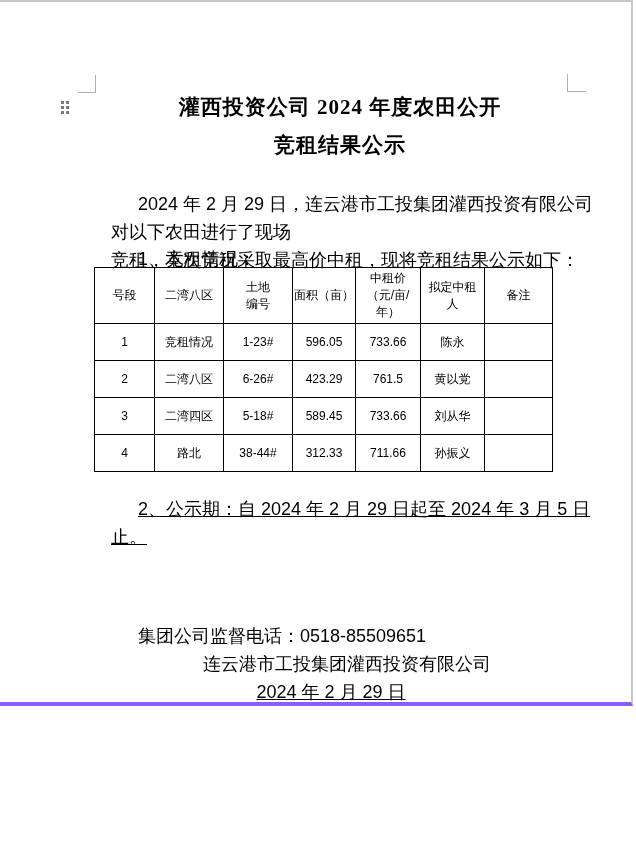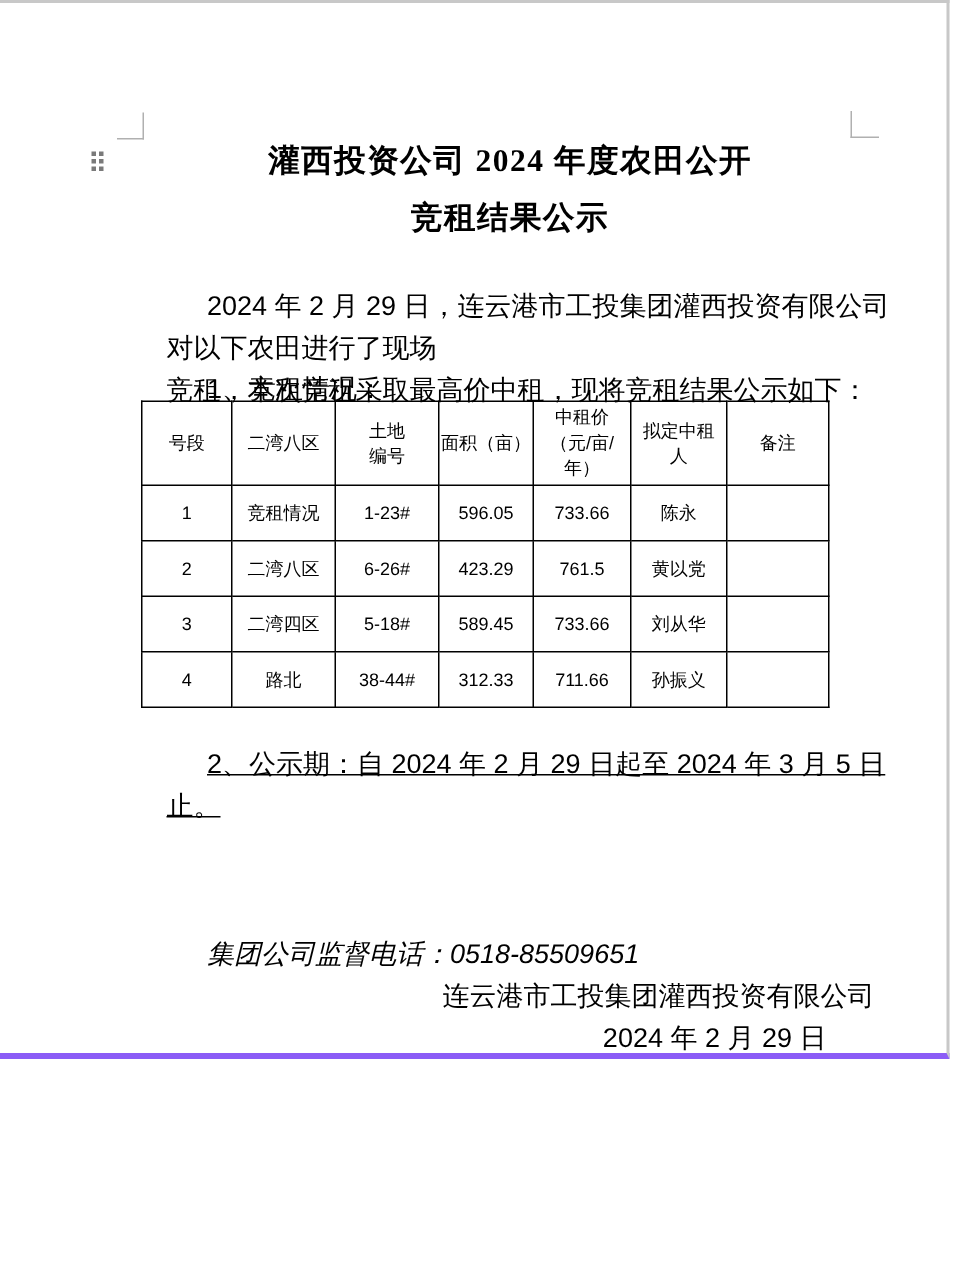--- a/index.html
+++ b/index.html
@@ -51,23 +51,23 @@
     position: absolute; left: 16px; width: 100%; margin: 0;
     font-size: 18px; line-height: 28px;
     white-space: pre-line;
   }
   .indent { text-indent: 27px; }
   .p-intro     { top: 188px; }
   .p-label1    { top: 243px; }
   .p-period    { top: 493px; text-decoration: underline; }
   .p-objection { top: 542px; }
   .p-phone1    { top: 593px; }
-  .p-phone2    { top: 620px; font-style: italic; }
-  .p-company   { top: 648px; text-align: right; padding-right: 18px; box-sizing: border-box; }
-  .p-date      { top: 676px; text-align: right; padding-right: 50px; box-sizing: border-box; }
+  .p-phone2    { top: 620px; }
+  .p-company   { top: 648px; text-align: center; padding-right: 18px; box-sizing: border-box; }
+  .p-date      { top: 676px; text-align: center; padding-right: 50px; box-sizing: border-box; text-decoration: underline; }
 
   .table-wrap { position: absolute; top: 265px; left: -1px; }
   table.results {
     border-collapse: collapse; table-layout: fixed; width: 459px;
     font-size: 12px; color: #000;
   }
   table.results th, table.results td {
     border: 1px solid #000000;
     text-align: center; vertical-align: middle;
     padding: 0 1px;

